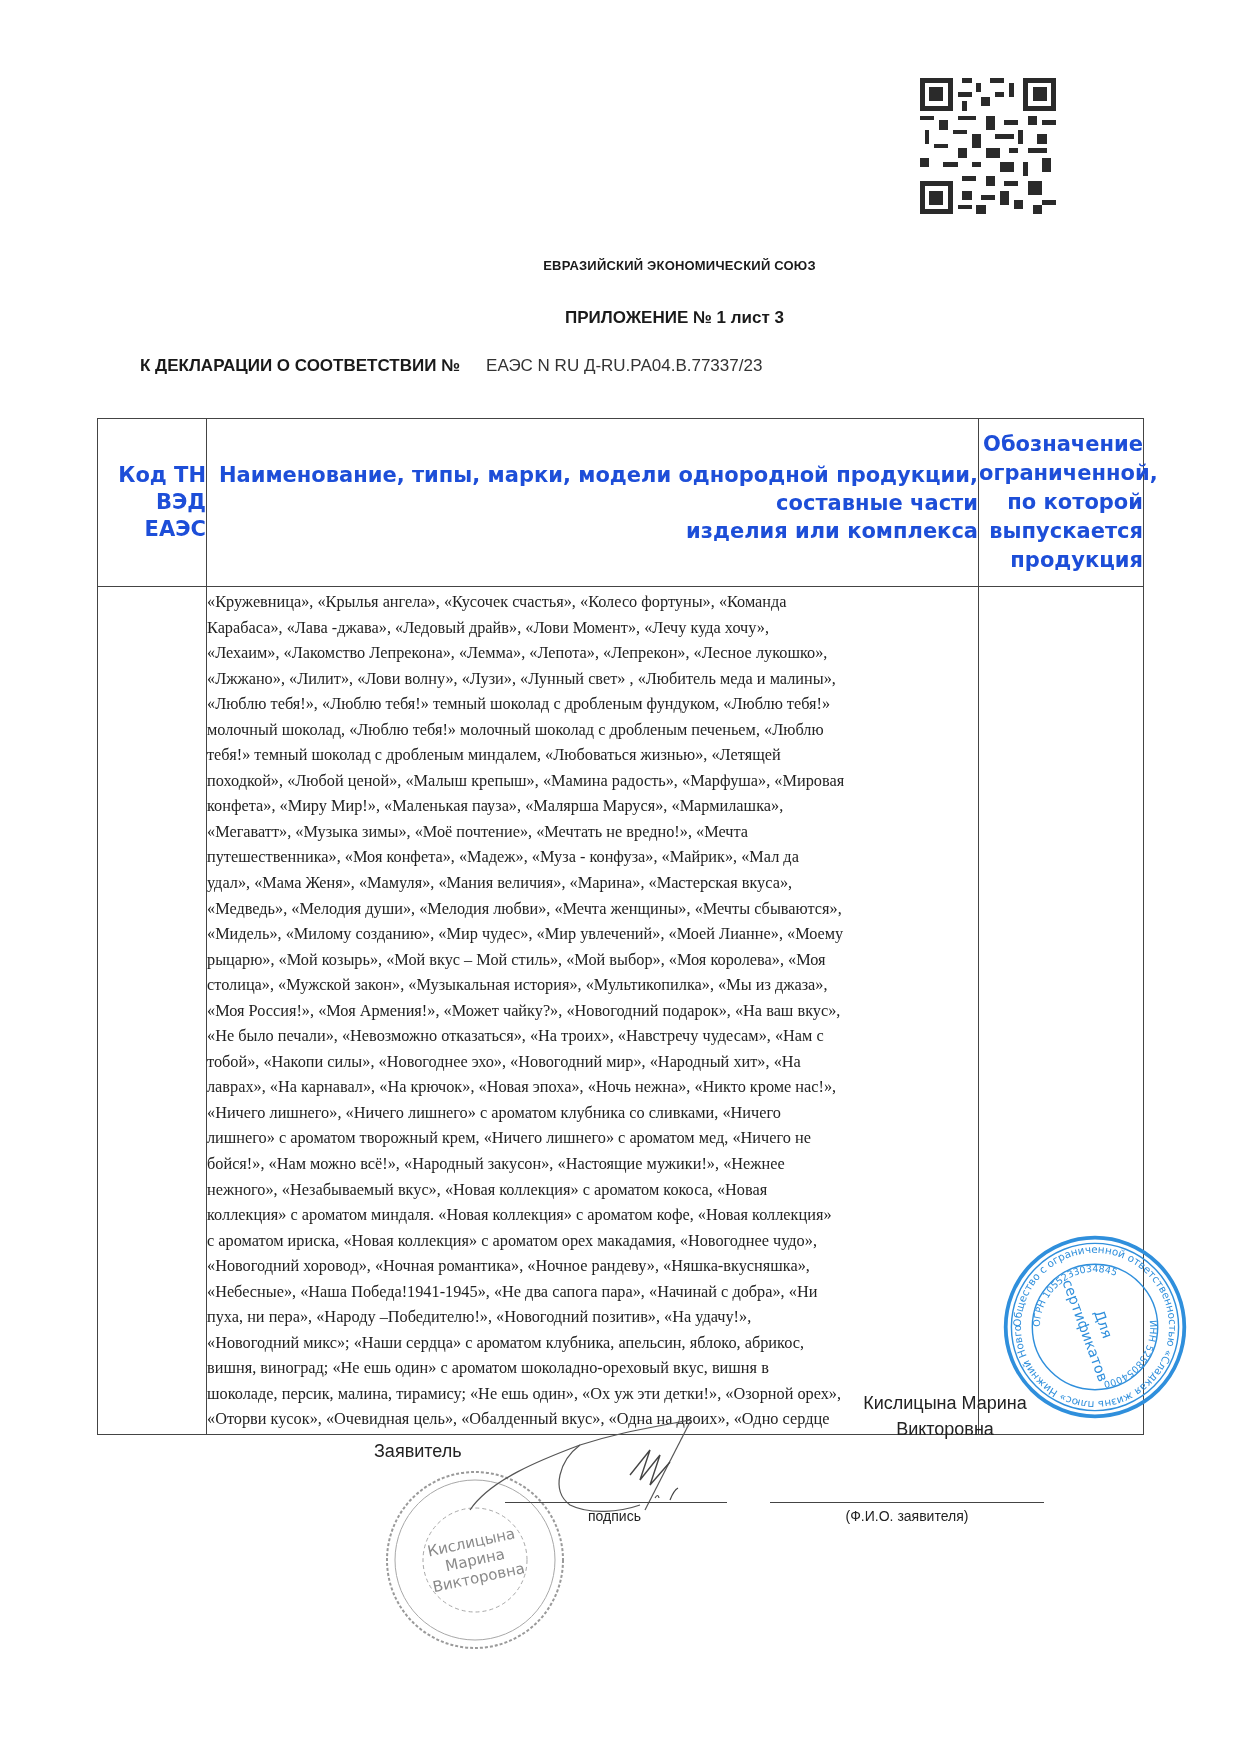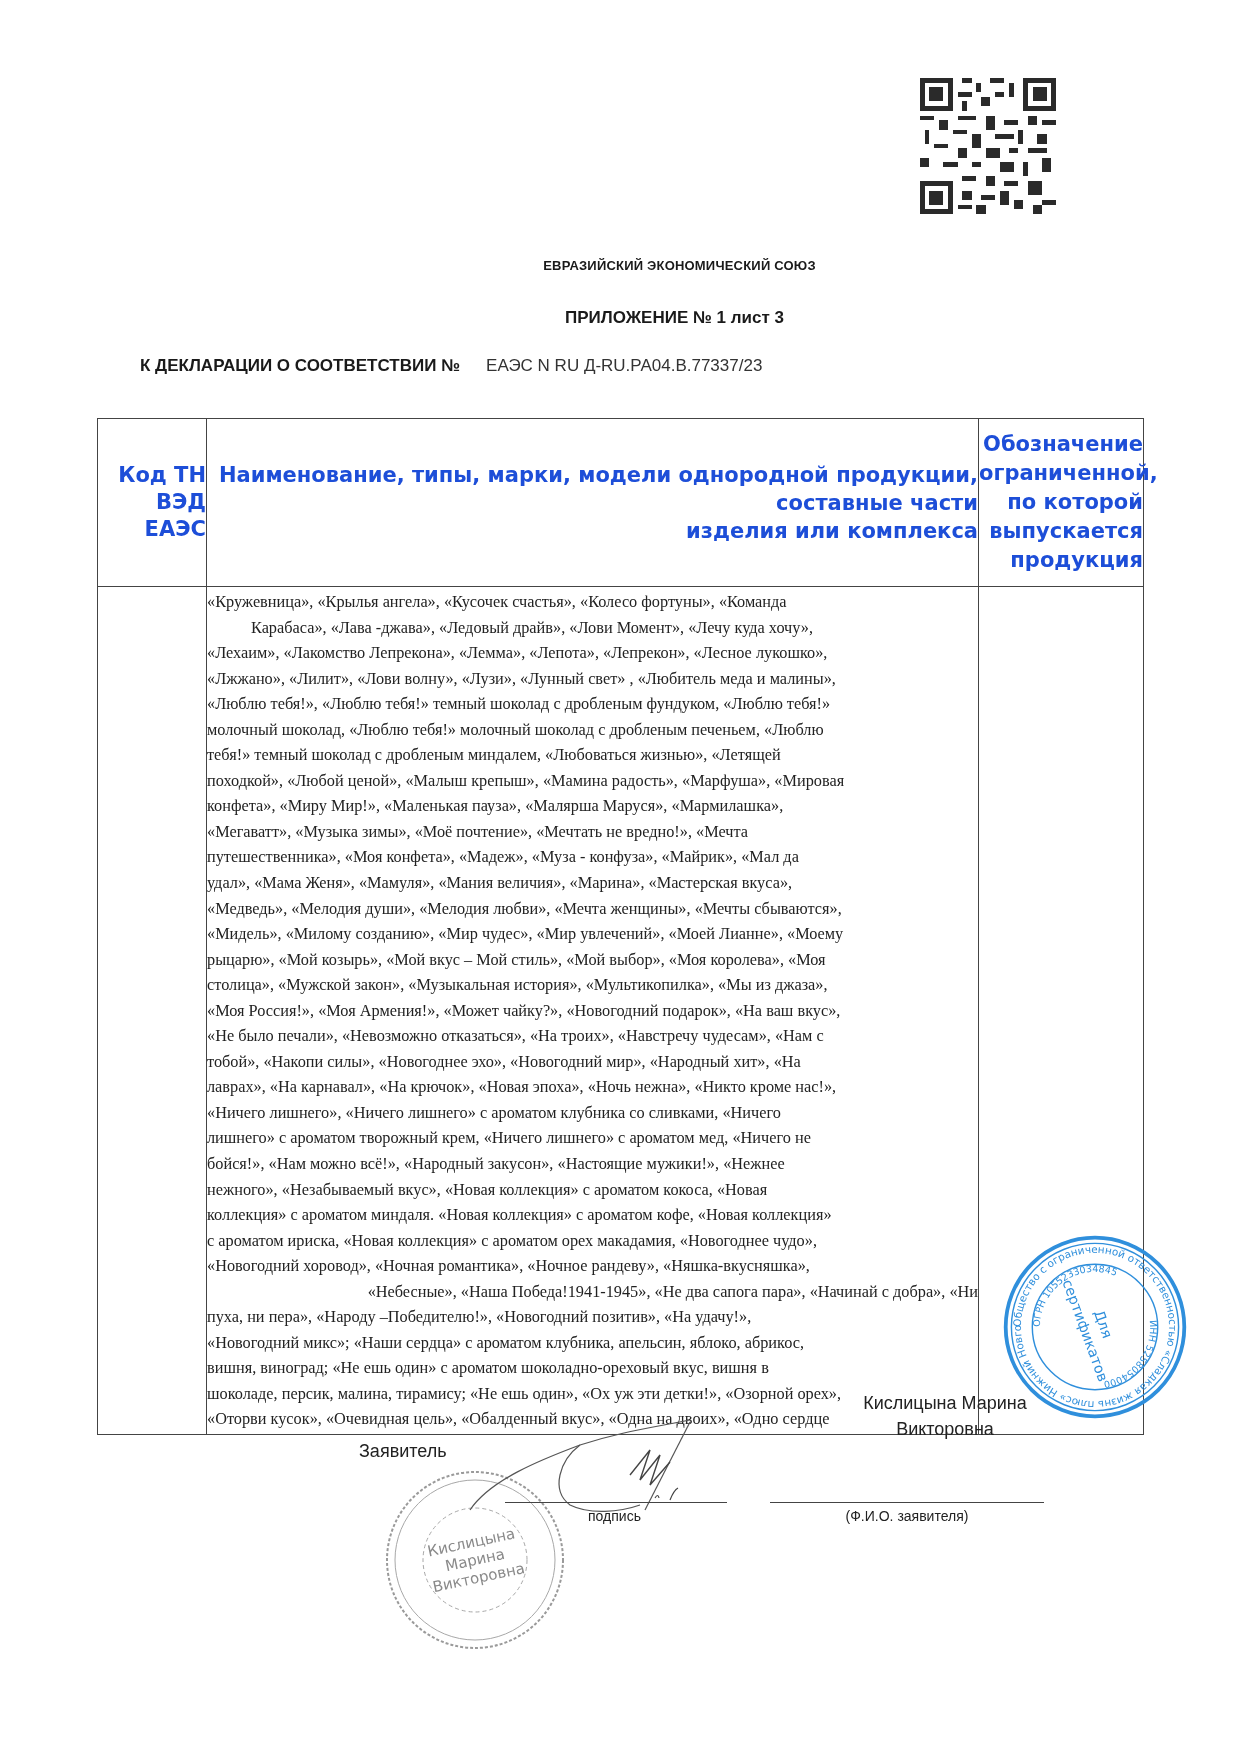--- a/index.html
+++ b/index.html
@@ -15,21 +15,21 @@
   table.main { position: absolute; left: 97px; top: 418px; width: 1047px; border-collapse: collapse; table-layout: fixed; }
   table.main td, table.main th { border: 1.5px solid #444; vertical-align: middle; padding: 0; }
   th { font-family: "DejaVu Sans", sans-serif; font-weight: bold; font-size: 21px; color: #1d4ed8; text-align: right; }
   th.c1 { width: 108px; line-height: 27px; }
   th.c2 { line-height: 28px; padding: 0 12px; }
   th.c3 { width: 164px; line-height: 29px; padding: 6px 0; }
   tr.hdr { height: 168px; }
   tr.body { height: 848px; }
   td.body-text { vertical-align: top; font-family: "Liberation Serif", serif; font-size: 16.3px; line-height: 25.55px; padding: 4px 8px 0 12px; color: #222; text-align: left; }
   .sig-zone { font-family: "Liberation Sans", sans-serif; color: #222; }
-  .applicant { left: 359px; top: 1441px; font-size: 18px; }
+  .applicant { left: 374px; top: 1441px; font-size: 18px; }
   .fio { left: 785px; top: 1390px; width: 320px; text-align: center; font-size: 18px; line-height: 26px; }
   .line1 { left: 505px; top: 1502px; width: 222px; border-top: 1.3px solid #444; }
   .line2 { left: 770px; top: 1502px; width: 274px; border-top: 1.3px solid #444; }
   .lbl-sign { left: 588px; top: 1508px; font-size: 14px; }
   .lbl-fio { left: 770px; top: 1508px; width: 274px; text-align: center; font-size: 14px; }
   .stamp-blue { left: 1000px; top: 1232px; width: 190px; height: 190px; }
   .stamp-gray { left: 375px; top: 1465px; width: 200px; height: 190px; }
   .signature { left: 450px; top: 1420px; width: 300px; height: 100px; }
 </style>
 </head>
@@ -117,21 +117,21 @@
       <div>ограниченной,</div>
       <div>по которой</div>
       <div>выпускается</div>
       <div>продукция</div>
     </th>
   </tr>
   <tr class="body">
     <td></td>
     <td class="body-text" id="body-cell">
           <div style="white-space: nowrap;">«Кружевница», «Крылья ангела», «Кусочек счастья», «Колесо фортуны», «Команда</div>
-          <div style="white-space: nowrap; margin-left: 44px;">Карабаса», «Лава -джава», «Ледовый драйв», «Лови Момент», «Лечу куда хочу»,</div>
+          <div style="white-space: nowrap;">Карабаса», «Лава -джава», «Ледовый драйв», «Лови Момент», «Лечу куда хочу»,</div>
           <div style="white-space: nowrap;">«Лехаим», «Лакомство Лепрекона», «Лемма», «Лепота», «Лепрекон», «Лесное лукошко»,</div>
           <div style="white-space: nowrap;">«Лжжано», «Лилит», «Лови волну», «Лузи», «Лунный свет» , «Любитель меда и малины»,</div>
           <div style="white-space: nowrap;">«Люблю тебя!»,  «Люблю тебя!» темный шоколад с дробленым фундуком, «Люблю тебя!»</div>
           <div style="white-space: nowrap;">молочный шоколад, «Люблю тебя!» молочный шоколад с дробленым печеньем, «Люблю</div>
           <div style="white-space: nowrap;">тебя!» темный шоколад с дробленым миндалем, «Любоваться жизнью», «Летящей</div>
           <div style="white-space: nowrap;">походкой», «Любой ценой», «Малыш крепыш», «Мамина радость», «Марфуша», «Мировая</div>
           <div style="white-space: nowrap;">конфета», «Миру Мир!», «Маленькая пауза», «Малярша Маруся», «Мармилашка»,</div>
           <div style="white-space: nowrap;">«Мегаватт», «Музыка зимы», «Моё почтение», «Мечтать не вредно!», «Мечта</div>
           <div style="white-space: nowrap;">путешественника», «Моя конфета», «Мадеж», «Муза - конфуза», «Майрик», «Мал да</div>
           <div style="white-space: nowrap;">удал», «Мама Женя», «Мамуля», «Мания величия», «Марина», «Мастерская вкуса»,</div>
@@ -143,21 +143,21 @@
           <div style="white-space: nowrap;">«Не было печали», «Невозможно отказаться», «На троих», «Навстречу чудесам», «Нам с</div>
           <div style="white-space: nowrap;">тобой», «Накопи силы», «Новогоднее эхо», «Новогодний мир», «Народный хит», «На</div>
           <div style="white-space: nowrap;">лаврах», «На карнавал», «На крючок», «Новая эпоха», «Ночь нежна», «Никто кроме нас!»,</div>
           <div style="white-space: nowrap;">«Ничего лишнего»,  «Ничего лишнего» с ароматом клубника со сливками, «Ничего</div>
           <div style="white-space: nowrap;">лишнего» с ароматом творожный крем, «Ничего лишнего» с ароматом мед, «Ничего не</div>
           <div style="white-space: nowrap;">бойся!», «Нам можно всё!», «Народный   закусон», «Настоящие мужики!», «Нежнее</div>
           <div style="white-space: nowrap;">нежного», «Незабываемый вкус», «Новая коллекция» с ароматом кокоса, «Новая</div>
           <div style="white-space: nowrap;">коллекция» с ароматом миндаля. «Новая коллекция» с ароматом кофе, «Новая коллекция»</div>
           <div style="white-space: nowrap;">с ароматом ириска, «Новая коллекция» с ароматом орех макадамия, «Новогоднее чудо»,</div>
           <div style="white-space: nowrap;">«Новогодний хоровод», «Ночная романтика», «Ночное рандеву», «Няшка-вкусняшка»,</div>
-          <div style="white-space: nowrap; text-align: right;">«Небесные», «Наша Победа!1941-1945», «Не два сапога пара», «Начинай с добра», «Ни</div>
+          <div style="white-space: nowrap;">«Небесные», «Наша Победа!1941-1945», «Не два сапога пара», «Начинай с добра», «Ни</div>
           <div style="white-space: nowrap;">пуха, ни пера», «Народу –Победителю!», «Новогодний позитив», «На удачу!»,</div>
           <div style="white-space: nowrap;">«Новогодний микс»; «Наши сердца» с ароматом клубника, апельсин, яблоко, абрикос,</div>
           <div style="white-space: nowrap;">вишня, виноград; «Не ешь один» с ароматом шоколадно-ореховый вкус, вишня в</div>
           <div style="white-space: nowrap;">шоколаде, персик, малина, тирамису; «Не ешь один», «Ох уж эти детки!», «Озорной орех»,</div>
           <div style="white-space: nowrap;">«Оторви кусок», «Очевидная цель»,  «Обалденный вкус», «Одна на двоих»,  «Одно сердце</div>
         </td>
     <td></td>
   </tr>
 </tbody>
   </table>

